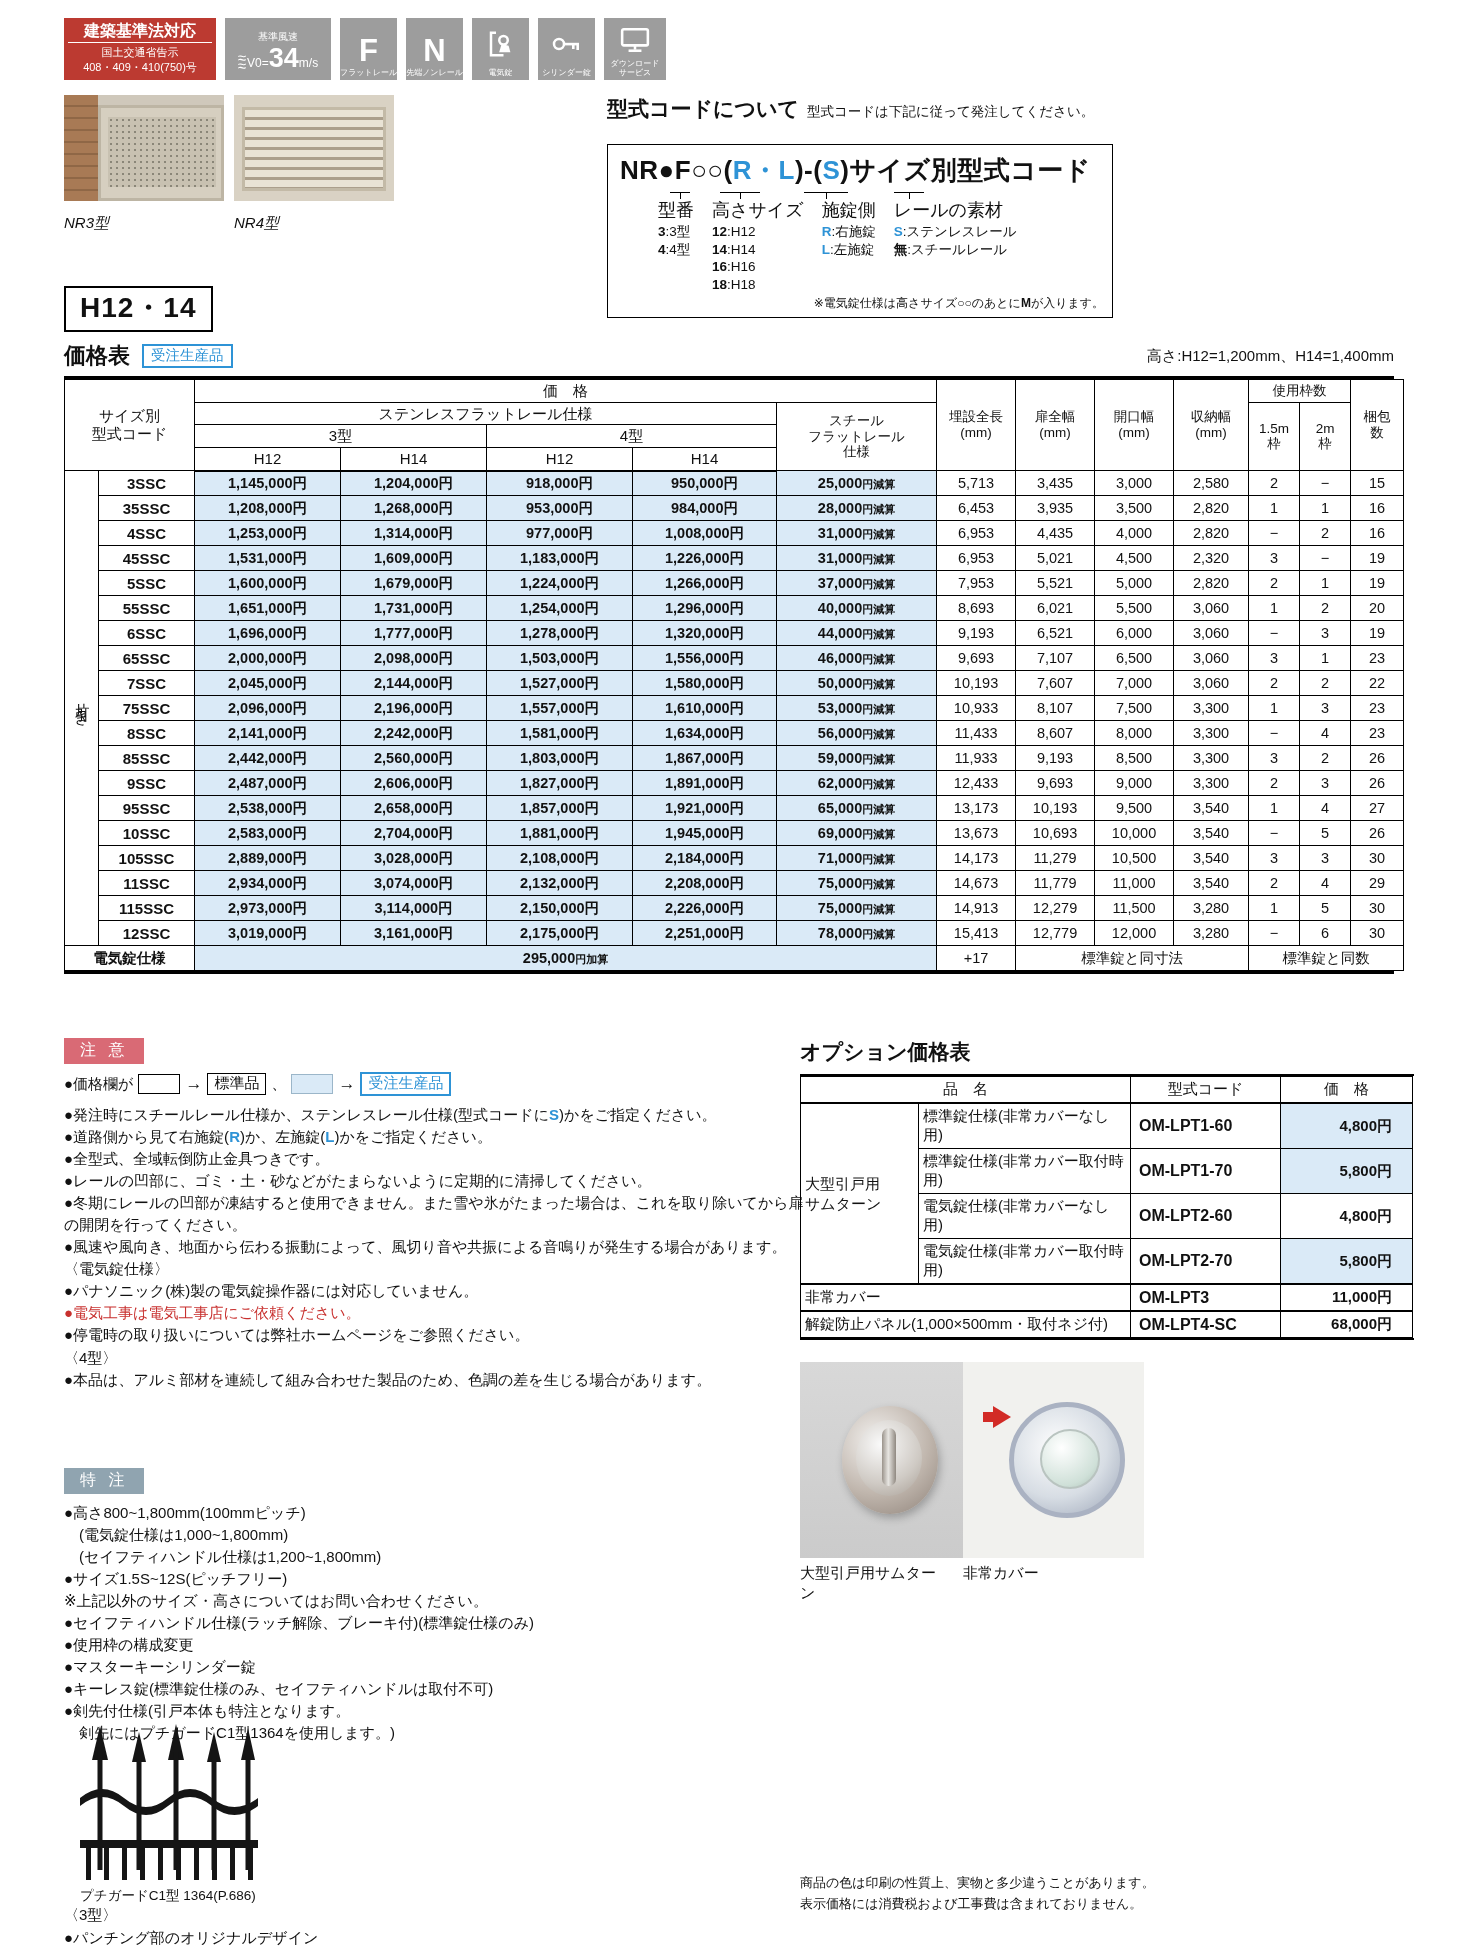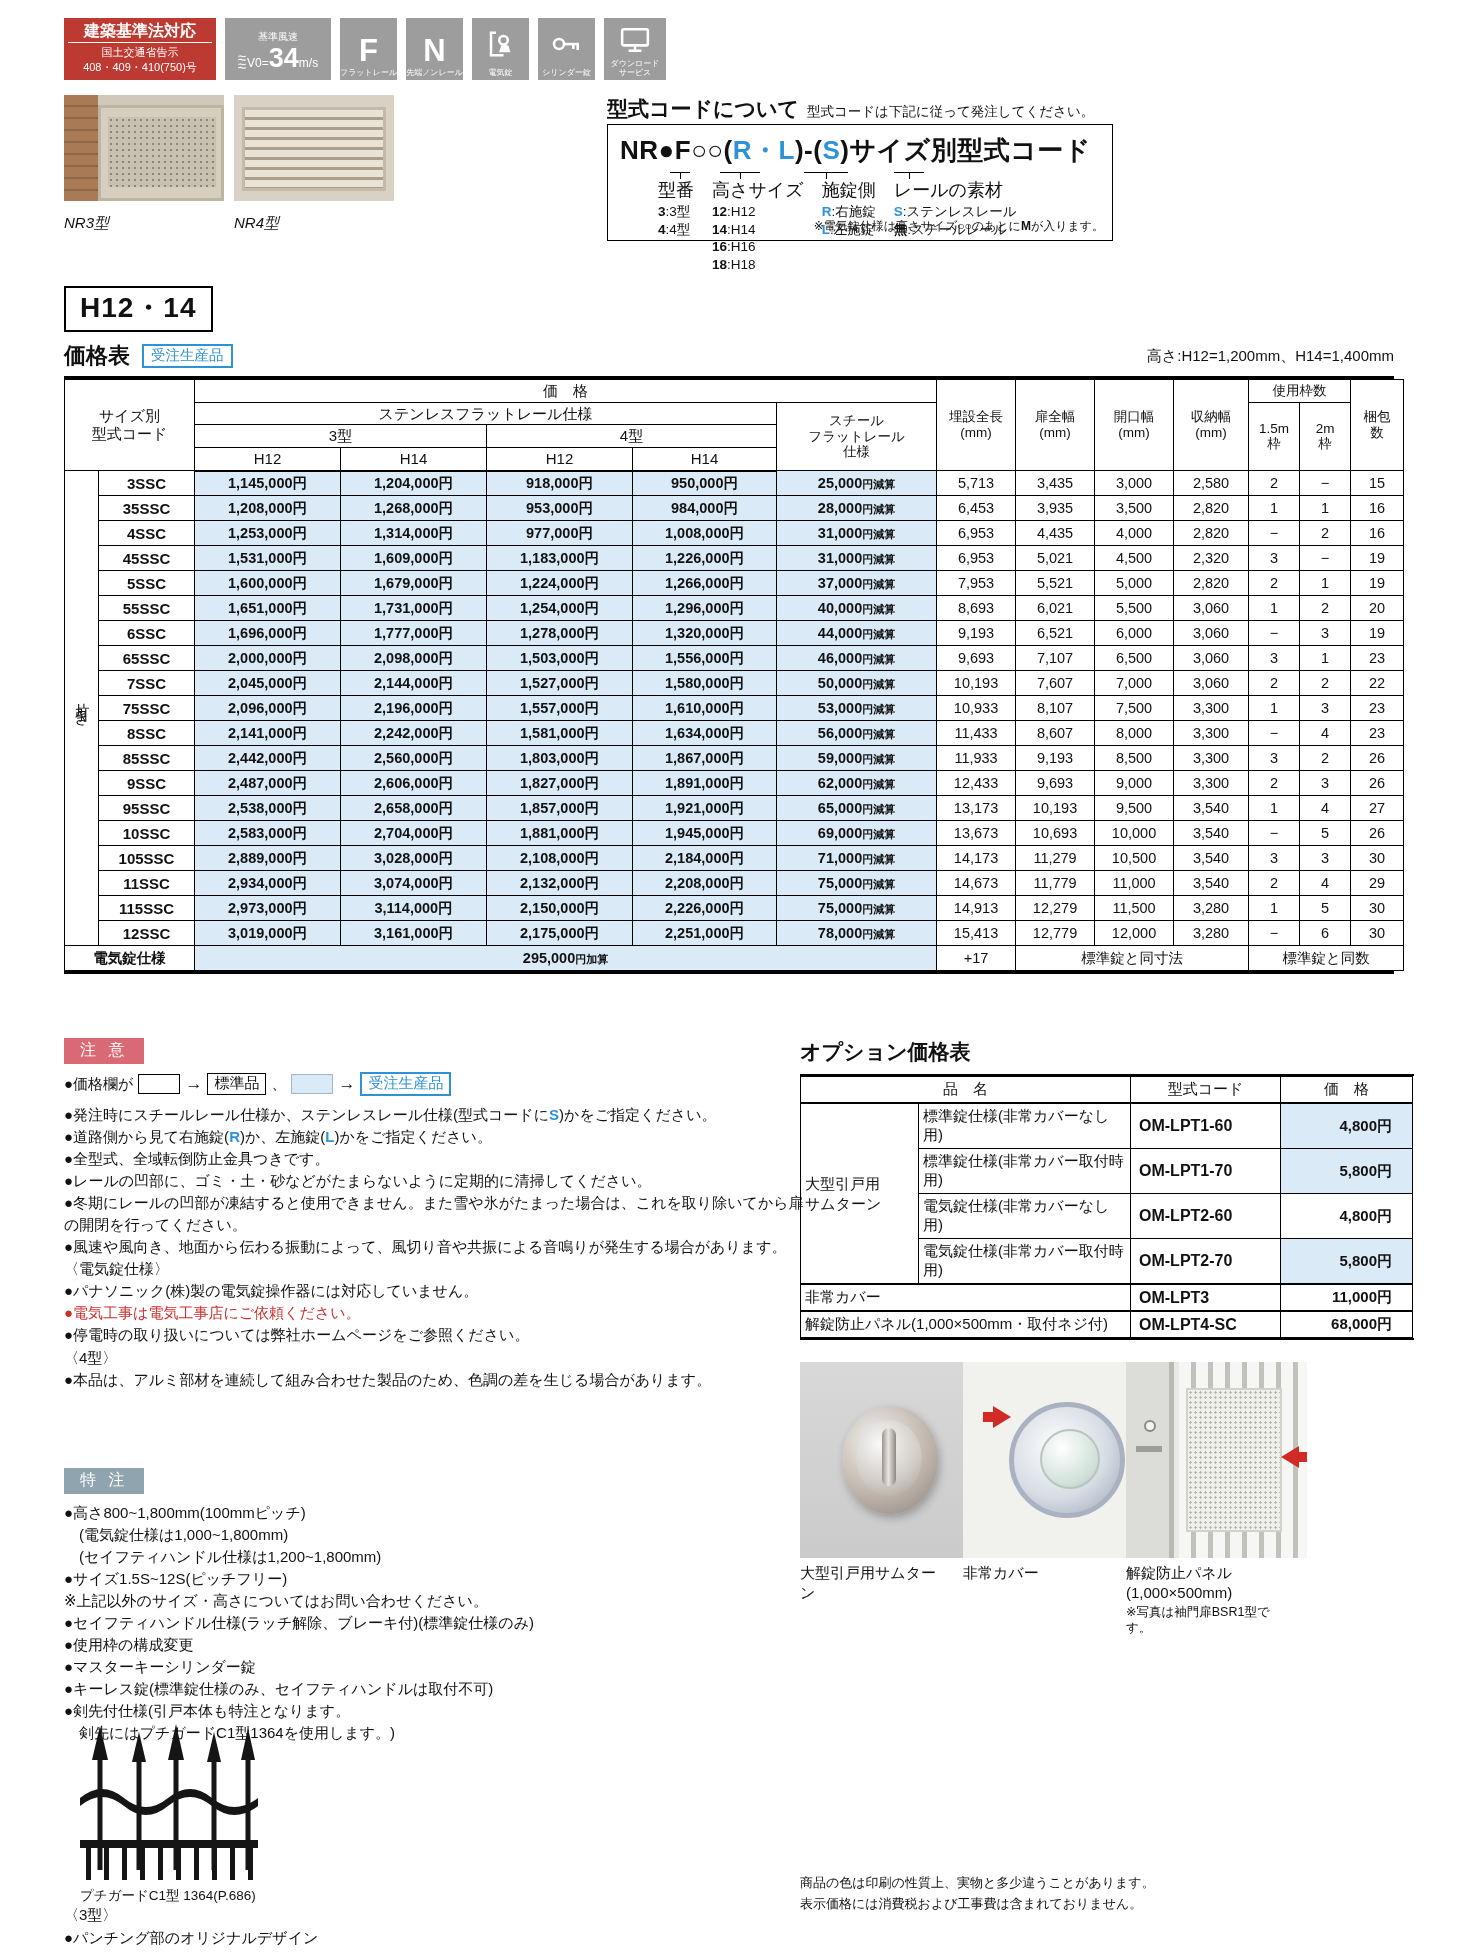--- a/index.html
+++ b/index.html
@@ -39,21 +39,21 @@
   .photo.nr4 { background:#d9d2c4; }
   .photo.nr4 .louver { position:absolute; left:8px; right:8px; top:12px; bottom:10px;
      background:repeating-linear-gradient(180deg,#e9e3d5 0 7px,#ab9f8c 7px 10px); border:3px solid #c3baa7; }
   .photo-cap { font-size:15px; margin-top:13px;font-style:italic; }
 
   
   .code-section { position:absolute; left:607px; top:95px; width:506px; }
   .code-head { display:flex; align-items:baseline; gap:8px; }
   .code-title { font-size:21px; font-weight:bold; }
   .code-desc { font-size:13.5px; }
-  .code-box { position:relative; margin-top:1px; border:1px solid #000; height:117px; padding:8px 12px 6px; }
+  .code-box { position:relative; margin-top:21px; border:1px solid #000; height:174px; padding:8px 12px 6px; }
   .formula { font-size:26px; font-weight:bold; letter-spacing:.5px; white-space:nowrap; }
   .tick { position:absolute; border-top:1px solid #000; height:6px; top:47px; }
   .tick::after { content:""; position:absolute; left:50%; top:0; width:1px; height:6px; background:#000; }
   .code-cols { display:flex; gap:18px; margin:10px 0 0 38px; }
   .code-col-title { font-size:18px; margin-bottom:1px; }
   .code-item { font-size:13.5px; line-height:1.3; white-space:nowrap; }
   .code-item .k { font-weight:bold; }
   .code-note { position:absolute; right:8px; bottom:5px; font-size:12px; }
   .c-blue { color:#2e93d6; }
   .c-red { color:#c8302e; }
@@ -773,37 +773,20 @@
         <div class="opt-img img-cover">
           <div class="cv-ring">
               <div class="cv-dome"></div>
             </div>
           <div class="arrow-right" style="left:30px;top:44px;">
               <div class="tail"></div>
             </div>
         </div>
         <figcaption class="opt-cap">非常カバー</figcaption>
       </figure>
-      <figure class="opt-fig">
-        <div class="opt-img img-panel">
-          <div class="pn-bars"></div>
-          <div class="pn-frame"></div>
-          <div class="pn-keyhole"></div>
-          <div class="pn-latch"></div>
-          <div class="pn-mesh"></div>
-          <div class="arrow-left" style="right:8px;top:84px;">
-              <div class="tail"></div>
-            </div>
-        </div>
-        <figcaption class="opt-cap">
-          <div>解錠防止パネル</div>
-          <div class="sub">(1,000×500mm)</div>
-          <div class="tiny">※写真は袖門扉BSR1型です。</div>
-        </figcaption>
-      </figure>
     </div>
   </div>
 
   <div class="br-note">
     <div>商品の色は印刷の性質上、実物と多少違うことがあります。</div>
     <div>表示価格には消費税および工事費は含まれておりません。</div>
   </div>
 
 </div>
 

